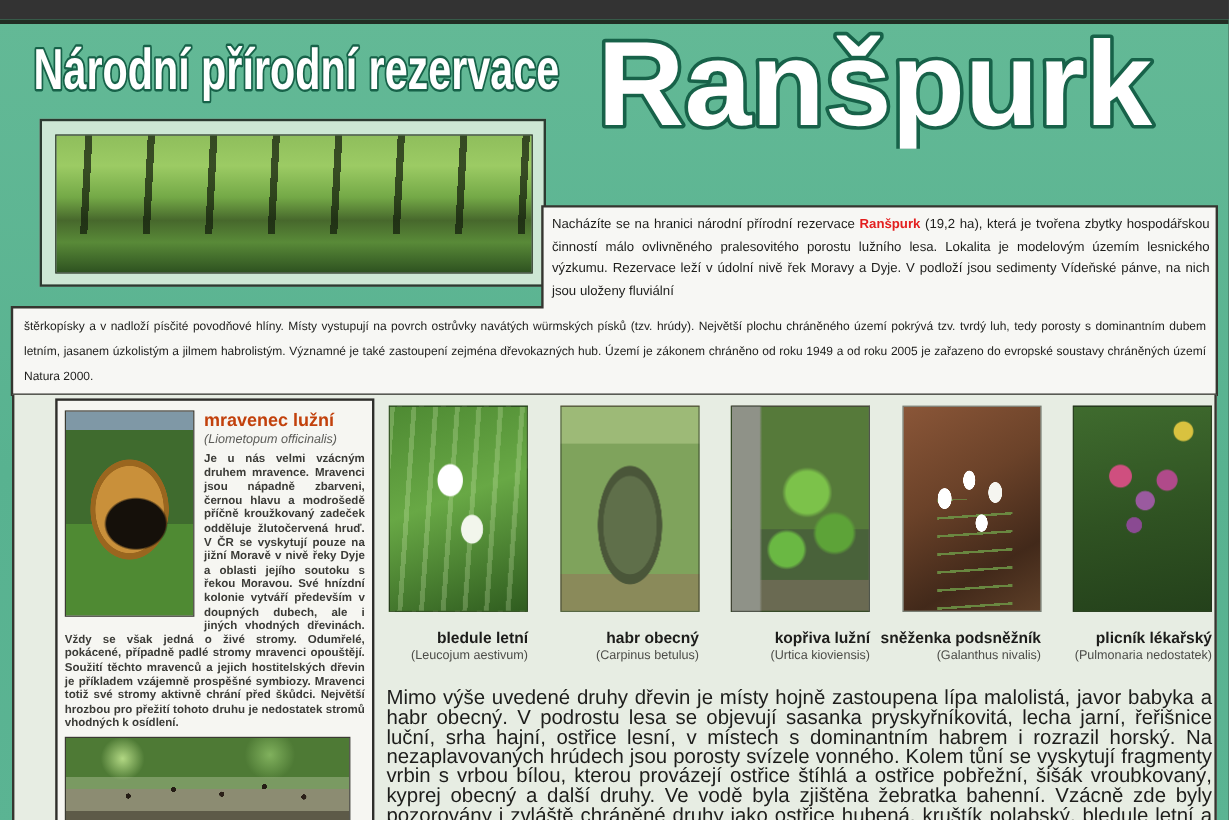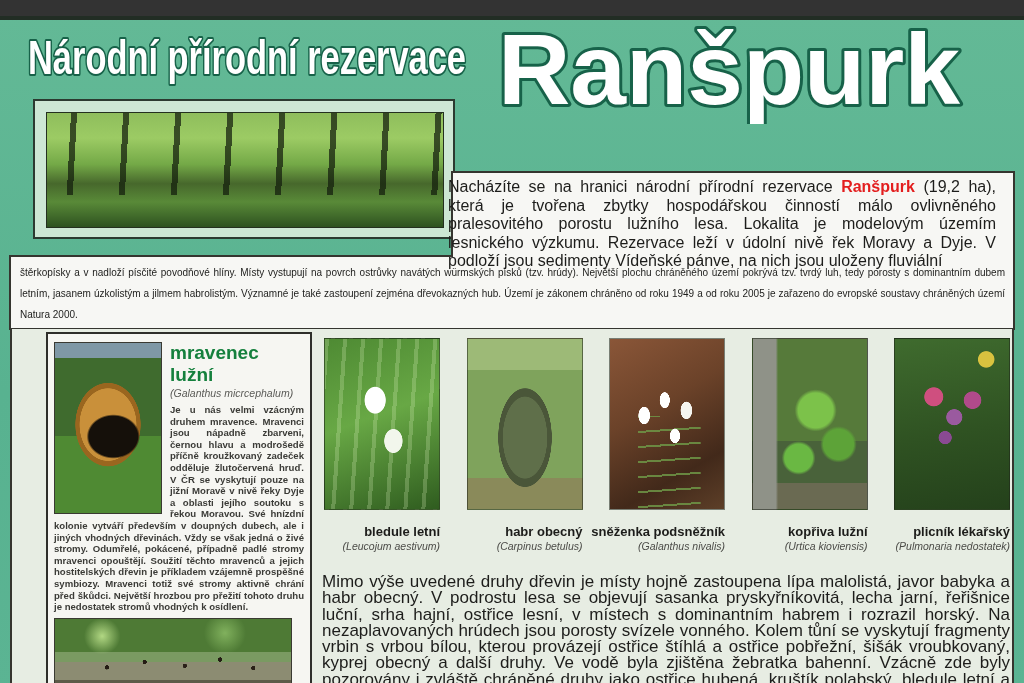--- a/index.html
+++ b/index.html
@@ -34,22 +34,22 @@
       repeating-linear-gradient(93deg,rgba(18,28,12,0) 0 24px,rgba(18,28,12,0.72) 24px 30px,rgba(18,28,12,0) 30px 52px),
       linear-gradient(180deg,#8fbe5c 0%,#9ccb64 22%,#74a947 45%,#47682c 62%,#598a38 78%,#2e5220 100%);
     background-size:100% 72%,100% 100%;background-repeat:no-repeat;
   }
 
   
   .white-union{position:absolute;left:0;top:0;}
   .white-union polygon{fill:#f7f7f4;stroke:#35352f;stroke-width:2;}
 
   .intro-right{
-    position:absolute;left:448px;top:162px;width:548px;height:82px;
-    font-size:16px;line-height:18.5px;text-align:justify;color:#1d1d1b;
+    position:absolute;left:460px;top:162px;width:548px;height:82px;
+    font-size:11px;line-height:18.5px;text-align:justify;color:#1d1d1b;
   }
   .intro-right .red{color:#e31e1e;font-weight:bold;}
   .intro-full{
     position:absolute;left:20px;top:246px;width:985px;height:64px;
     font-size:10px;line-height:21px;text-align:justify;color:#1d1d1b;
   }
 
   
   .panel{
     position:absolute;left:10px;top:313px;width:1000px;height:360px;
@@ -61,21 +61,21 @@
     position:absolute;left:46px;top:316px;width:250px;height:344px;
     background:#f6f6f2;border:2px solid #2e2e2a;padding:6px;overflow:hidden;
   }
   .ant-top-photo{
     float:left;width:106px;height:170px;margin:2px 8px 4px 0;border:1px solid #3a3a32;
     background:
       radial-gradient(ellipse 36px 30px at 55% 55%,#15100a 0 68%,rgba(21,16,10,0) 74%),
       radial-gradient(ellipse 47px 60px at 50% 48%,#c9903a 0 60%,#9a661f 61% 69%,rgba(0,0,0,0) 70%),
       linear-gradient(180deg,#7f98a6 0 9%,#3f6b2e 9% 55%,#4f8a33 55% 100%);
   }
-  .ant-title{font-size:19px;font-weight:bold;color:#15803d;padding-top:2px;}
+  .ant-title{font-size:15px;font-weight:bold;color:#c2410c;padding-top:2px;}
   .ant-latin{font-size:10.5px;font-style:italic;color:#5c5c58;margin:1px 0 5px 0;}
   .ant-body{
     font-size:9.6px;line-height:11.6px;font-weight:bold;color:#3b3b37;text-align:justify;
   }
   .ant-bottom-photo{
     clear:both;width:236px;height:78px;margin-top:5px;border:1px solid #3a3a32;
     background:
       radial-gradient(circle 3px at 22% 62%,#241c14 0 70%,transparent 75%),
       radial-gradient(circle 3px at 38% 55%,#241c14 0 70%,transparent 75%),
       radial-gradient(circle 3px at 55% 60%,#2a2018 0 70%,transparent 75%),
@@ -87,21 +87,21 @@
   }
 
   
   .species-row{
     position:absolute;left:322px;top:322px;width:688px;
     display:flex;justify-content:space-between;
   }
   .species{width:118px;display:flex;flex-direction:column;align-items:flex-end;}
   .sp-photo{width:114px;height:170px;border:1px solid rgba(30,35,25,0.55);}
   .sp-name{margin-top:14px;font-size:13px;font-weight:bold;color:#1c1c1a;text-align:center;white-space:nowrap;}
-  .sp-latin{font-size:10.5px;font-style:italic;color:#4c4c48;text-align:center;margin-top:1px;}
+  .sp-latin{font-size:10.5px;color:#4c4c48;text-align:center;margin-top:1px;}
 
   .ph-bledule{background:
     radial-gradient(ellipse 15px 19px at 44% 36%,#ffffff 0 68%,rgba(255,255,255,0) 73%),
     radial-gradient(ellipse 13px 17px at 60% 60%,#f2f6ec 0 68%,rgba(255,255,255,0) 73%),
     repeating-linear-gradient(94deg,rgba(220,240,190,0.25) 0 4px,rgba(0,0,0,0) 4px 18px),
     linear-gradient(160deg,#4e8a33 0%,#68a845 45%,#2f5c1f 100%);}
   .ph-habr{background:
     radial-gradient(ellipse 38px 70px at 50% 58%,#5f6f4a 0 58%,#4a5639 59% 70%,rgba(0,0,0,0) 71%),
     linear-gradient(180deg,#9dba77 0 18%,#7fa35c 18% 82%,#8a8a5a 82% 100%);}
   .ph-snezenka{background:
@@ -158,47 +158,47 @@
 
   <div class="intro-right"><span>Nacházíte se na hranici národní přírodní rezervace </span><span class="red">Ranšpurk</span><span> (19,2 ha), která je tvořena zbytky hospodářskou činností málo ovlivněného pralesovitého porostu lužního lesa. Lokalita je modelovým územím lesnického výzkumu. Rezervace leží v údolní nivě řek Moravy a Dyje. V podloží jsou sedimenty Vídeňské pánve, na nich jsou uloženy fluviální</span></div>
 
   <div class="intro-full">štěrkopísky a v nadloží písčité povodňové hlíny. Místy vystupují na povrch ostrůvky navátých würmských písků (tzv. hrúdy). Největší plochu chráněného území pokrývá tzv. tvrdý luh, tedy porosty s dominantním dubem letním, jasanem úzkolistým a jilmem habrolistým. Významné je také zastoupení zejména dřevokazných hub. Území je zákonem chráněno od roku 1949 a od roku 2005 je zařazeno do evropské soustavy chráněných území Natura 2000.</div>
 
   <div class="panel"></div>
 
   <div class="ant-box">
     <div class="ant-top-photo"></div>
     <div class="ant-title">mravenec lužní</div>
-    <div class="ant-latin">(Galanthus micrcephalum)</div>
+    <div class="ant-latin">(Liometopum officinalis)</div>
     <div class="ant-body">Je u nás velmi vzácným druhem mravence. Mravenci jsou nápadně zbarveni, černou hlavu a modrošedě příčně kroužkovaný zadeček odděluje žlutočervená hruď. V ČR se vyskytují pouze na jižní Moravě v nivě řeky Dyje a oblasti jejího soutoku s řekou Moravou. Své hnízdní kolonie vytváří především v doupných dubech, ale i jiných vhodných dřevinách. Vždy se však jedná o živé stromy. Odumřelé, pokácené, případně padlé stromy mravenci opouštějí. Soužití těchto mravenců a jejich hostitelských dřevin je příkladem vzájemně prospěšné symbiozy. Mravenci totiž své stromy aktivně chrání před škůdci. Největší hrozbou pro přežití tohoto druhu je nedostatek stromů vhodných k osídlení.</div>
     <div class="ant-bottom-photo"></div>
   </div>
 
   <div class="species-row">
     <div class="species">
       <div class="sp-photo ph-bledule"></div>
       <div class="sp-name">bledule letní</div>
       <div class="sp-latin">(Leucojum aestivum)</div>
     </div>
     <div class="species">
       <div class="sp-photo ph-habr"></div>
       <div class="sp-name">habr obecný</div>
       <div class="sp-latin">(Carpinus betulus)</div>
     </div>
     <div class="species">
+      <div class="sp-photo ph-kopriva"></div>
+      <div class="sp-name">kopřiva lužní</div>
+      <div class="sp-latin">(Urtica kioviensis)</div>
+    </div>
+    <div class="species">
       <div class="sp-photo ph-snezenka"></div>
       <div class="sp-name">sněženka podsněžník</div>
       <div class="sp-latin">(Galanthus nivalis)</div>
     </div>
     <div class="species">
-      <div class="sp-photo ph-kopriva"></div>
-      <div class="sp-name">kopřiva lužní</div>
-      <div class="sp-latin">(Urtica kioviensis)</div>
-    </div>
-    <div class="species">
       <div class="sp-photo ph-plicnik"></div>
       <div class="sp-name">plicník lékařský</div>
       <div class="sp-latin">(Pulmonaria nedostatek)</div>
     </div>
   </div>
 
   <div class="bottom-text">Mimo výše uvedené druhy dřevin je místy hojně zastoupena lípa malolistá, javor babyka a habr obecný. V podrostu lesa se objevují sasanka pryskyřníkovitá, lecha jarní, řeřišnice luční, srha hajní, ostřice lesní, v místech s dominantním habrem i rozrazil horský. Na nezaplavovaných hrúdech jsou porosty svízele vonného. Kolem tůní se vyskytují fragmenty vrbin s vrbou bílou, kterou provázejí ostřice štíhlá a ostřice pobřežní, šišák vroubkovaný, kyprej obecný a další druhy. Ve vodě byla zjištěna žebratka bahenní. Vzácně zde byly pozorovány i zvláště chráněné druhy jako ostřice hubená, kruštík polabský, bledule letní a řeřišnice malokvětá. Velmi významné jsou také dřevokazné houby, ze zajímavých druhů byly nalezeny např. špička vlasonohá nebo kalichovka lužní.</div>
 
   <div class="edge bottom"></div>
 

